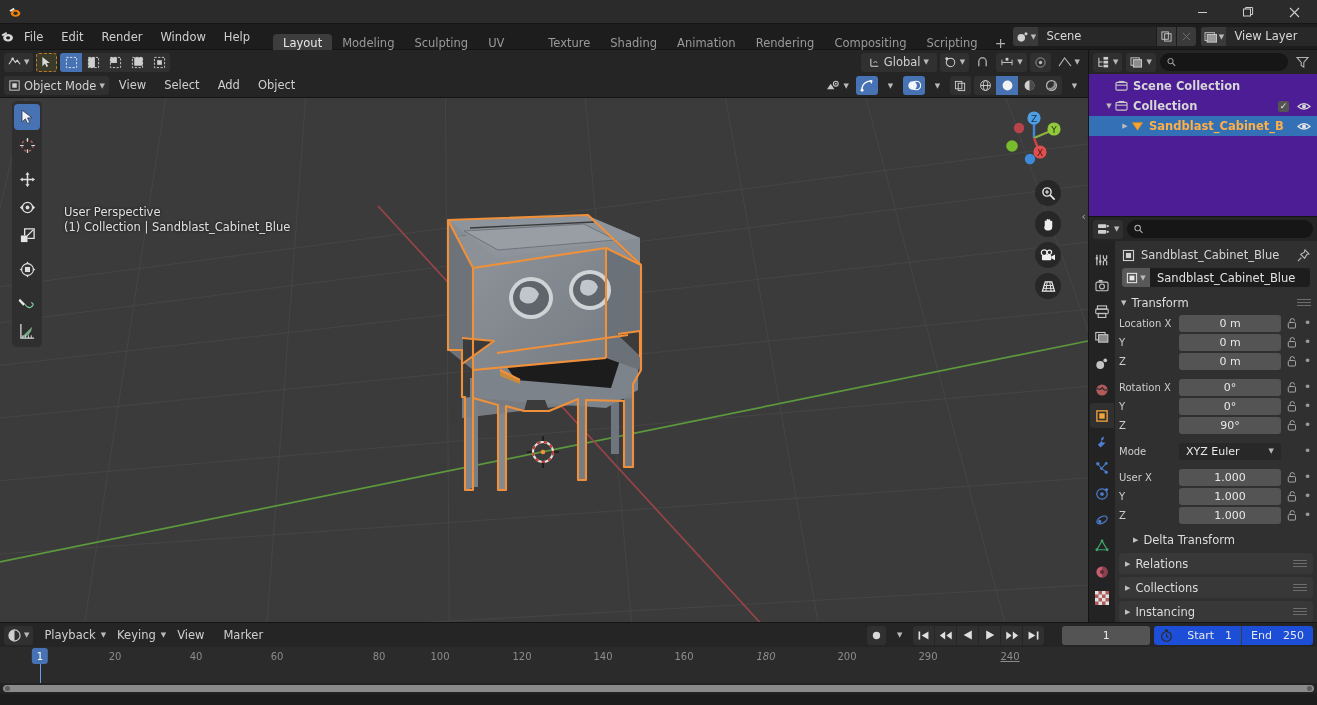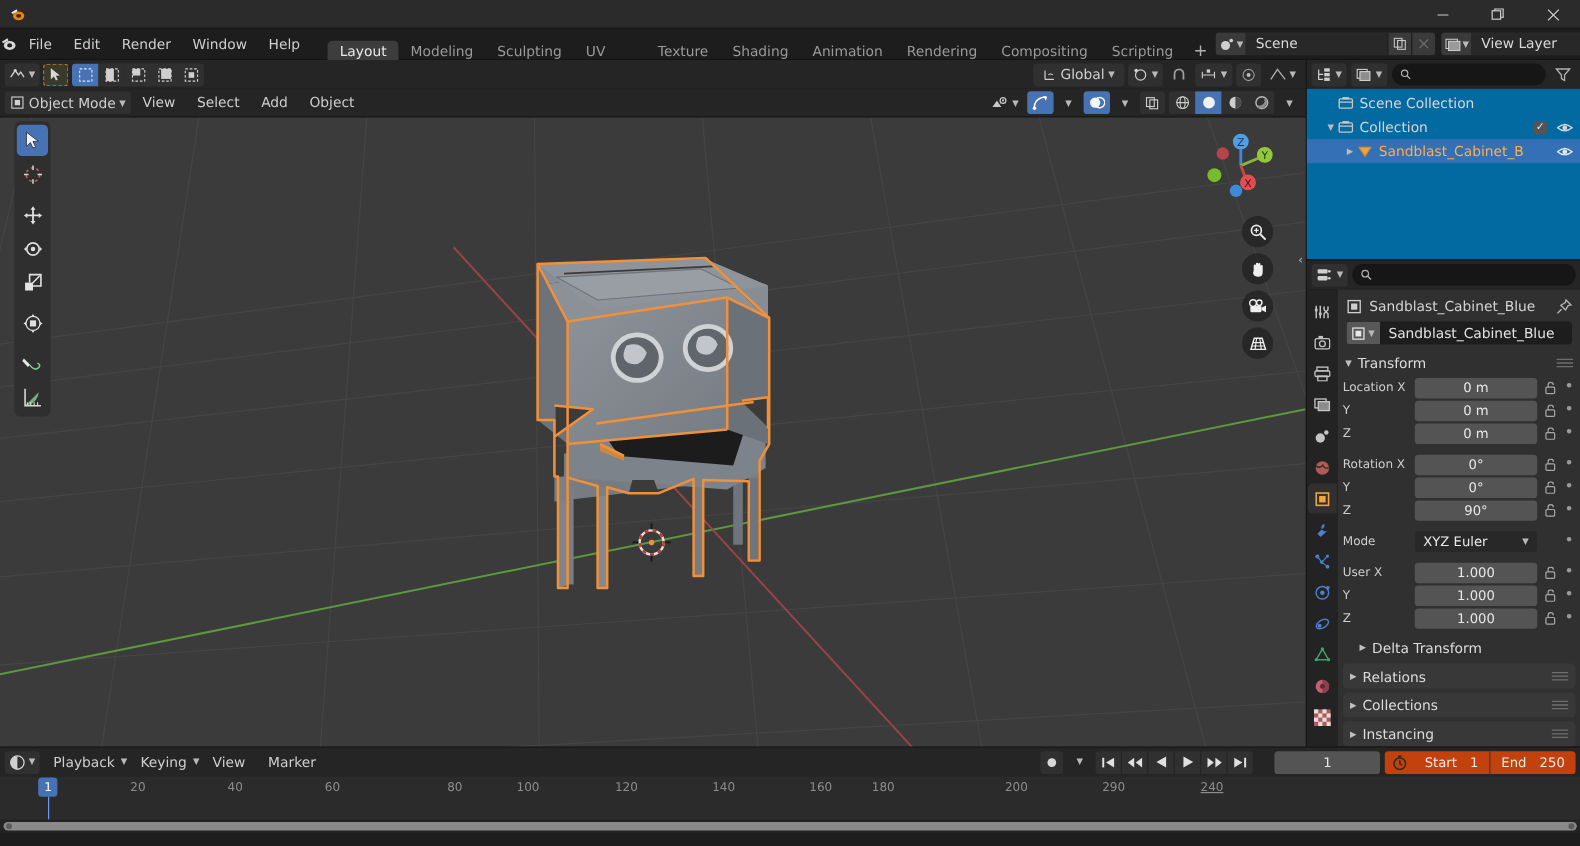--- a/index.html
+++ b/index.html
@@ -82,21 +82,21 @@
 
   
   #outliner { height:170px; background:#1d1d1d; display:flex; flex-direction:column;
     border-left:1px solid #141414; }
   .outliner-hdr { height:24px; background:#252525; display:flex; align-items:center;
     gap:4px; padding:0 4px; }
   .search-box { flex:1; height:18px; background:#161616; border-radius:9px; display:flex;
     align-items:center; padding:0 7px; gap:5px; }
   .search-box input { background:transparent; border:0; outline:0; color:#d0d0d0;
     font-size:11px; width:100%; font-family:inherit; }
-  .outliner-body { flex:1; background:#0369a1; padding-top:2px; overflow:hidden; }
+  .outliner-body { flex:1; background:#4c1d95; padding-top:2px; overflow:hidden;font-weight:bold; }
   .ol-row { height:20px; display:flex; align-items:center; font-size:11.5px; color:#d6d6d6;
     padding-right:6px; }
   .ol-row.selected { background:#3470b5; }
   .ol-row.selected .ol-label { color:#ffaf46; }
   .ol-label { margin-left:5px; }
   .ol-disc { width:12px; display:flex; align-items:center; justify-content:center;
     font-size:7px; color:#bbb; }
   .ol-right { margin-left:auto; display:flex; align-items:center; gap:8px; }
   .chkbox { width:11px; height:11px; background:#545454; border-radius:2px; display:flex;
     align-items:center; justify-content:center; color:#e8e8e8; font-size:9px; }
@@ -139,21 +139,21 @@
   #timeline { height:84px; background:#1d1d1d; border-top:1px solid #141414; }
   .tl-header { height:24px; background:#252525; display:flex; align-items:center;
     gap:3px; padding:0 4px; }
   .tl-playbtns { display:flex; gap:1px; }
   .tl-pb { width:21px; height:19px; background:#303030; display:flex; align-items:center;
     justify-content:center; }
   .tl-pb:first-child { border-radius:3px 0 0 3px; }
   .tl-pb:last-child { border-radius:0 3px 3px 0; }
   .tl-field { height:19px; background:#545454; border-radius:3px; display:flex;
     align-items:center; justify-content:center; color:#e8e8e8; font-size:11px; }
-  .tl-se { display:flex; align-items:center; height:19px; background:#c2410c; border-radius:3px;
+  .tl-se { display:flex; align-items:center; height:19px; background:#1d4ed8; border-radius:3px;
     overflow:hidden; }
   .tl-se .seg { display:flex; align-items:center; gap:11px; padding:0 9px; height:19px;
     font-size:11px; color:#e8e8e8; }
   .tl-se .seg + .seg { border-left:1px solid #3d3d3d; }
   .tl-body { height:36px; background:#2b2b2b; position:relative; overflow:hidden; }
   .tick { position:absolute; top:4px; font-size:10px; color:#8c8c8c; transform:translateX(-50%); }
   .playhead { position:absolute; top:1px; height:16px; background:#4772b3; border-radius:3px;
     color:#fff; font-size:10px; display:flex; align-items:center; justify-content:center;
     padding:0 5px; transform:translateX(-50%); }
   .playhead-line { position:absolute; top:17px; bottom:0; width:1px; background:#6d9aec; }
@@ -523,20 +523,24 @@
         </g>
 
         <g transform="translate(543,354)">
           <circle r="10" fill="none" stroke="#e4e4e4" stroke-width="2"></circle>
           <circle r="10" fill="none" stroke="#c0392b" stroke-width="2" stroke-dasharray="3.4 3.4"></circle>
           <circle r="2.3" fill="#f0903a"></circle>
           <path d="M0 -16 L0 -11 M0 11 L0 16 M-16 0 L-11 0 M11 0 L16 0" stroke="#1a1a1a" stroke-width="1.6"></path>
         </g>
       </svg>
 
+      <div class="vp-text">
+        <div>User Perspective</div>
+        <div>(1) Collection | Sandblast_Cabinet_Blue</div>
+      </div>
 
       <div class="toolbar-left">
         <div class="tool-btn active">
           <svg width="15" height="16" viewBox="0 0 12 14">
               <path d="M1.2 1 L1.2 11.4 L4.1 8.6 L6 12.6 L7.9 11.7 L6 7.8 L9.9 7.6 Z" fill="#eef3fb" stroke="#2b2b2b" stroke-width=".6"></path>
             </svg>
         </div>
         <div class="tool-btn">
           <svg width="17" height="17" viewBox="0 0 18 18">
               <circle cx="9" cy="9" r="6" fill="none" stroke="#b8605e" stroke-width="1.4" stroke-dasharray="2.6 2.6"></circle>
@@ -1105,21 +1109,21 @@
 
   <div class="tl-body">
     <div class="tick" style="left:115px;">20</div>
     <div class="tick" style="left:196px;">40</div>
     <div class="tick" style="left:277px;">60</div>
     <div class="tick" style="left:379px;">80</div>
     <div class="tick" style="left:440px;">100</div>
     <div class="tick" style="left:522px;">120</div>
     <div class="tick" style="left:603px;">140</div>
     <div class="tick" style="left:684px;">160</div>
-    <div class="tick" style="left:736px;">180</div>
+    <div class="tick" style="left:766px;font-style:italic;">180</div>
     <div class="tick" style="left:847px;">200</div>
     <div class="tick" style="left:928px;">290</div>
     <div class="tick" style="left:1010px;text-decoration:underline;">240</div>
     <div class="playhead" style="left:40px;">1</div>
     <div class="playhead-line" style="left:40px;"></div>
   </div>
   <div class="tl-scroll">
     <div class="tl-scroll-inner"></div>
   </div>
 </div>

